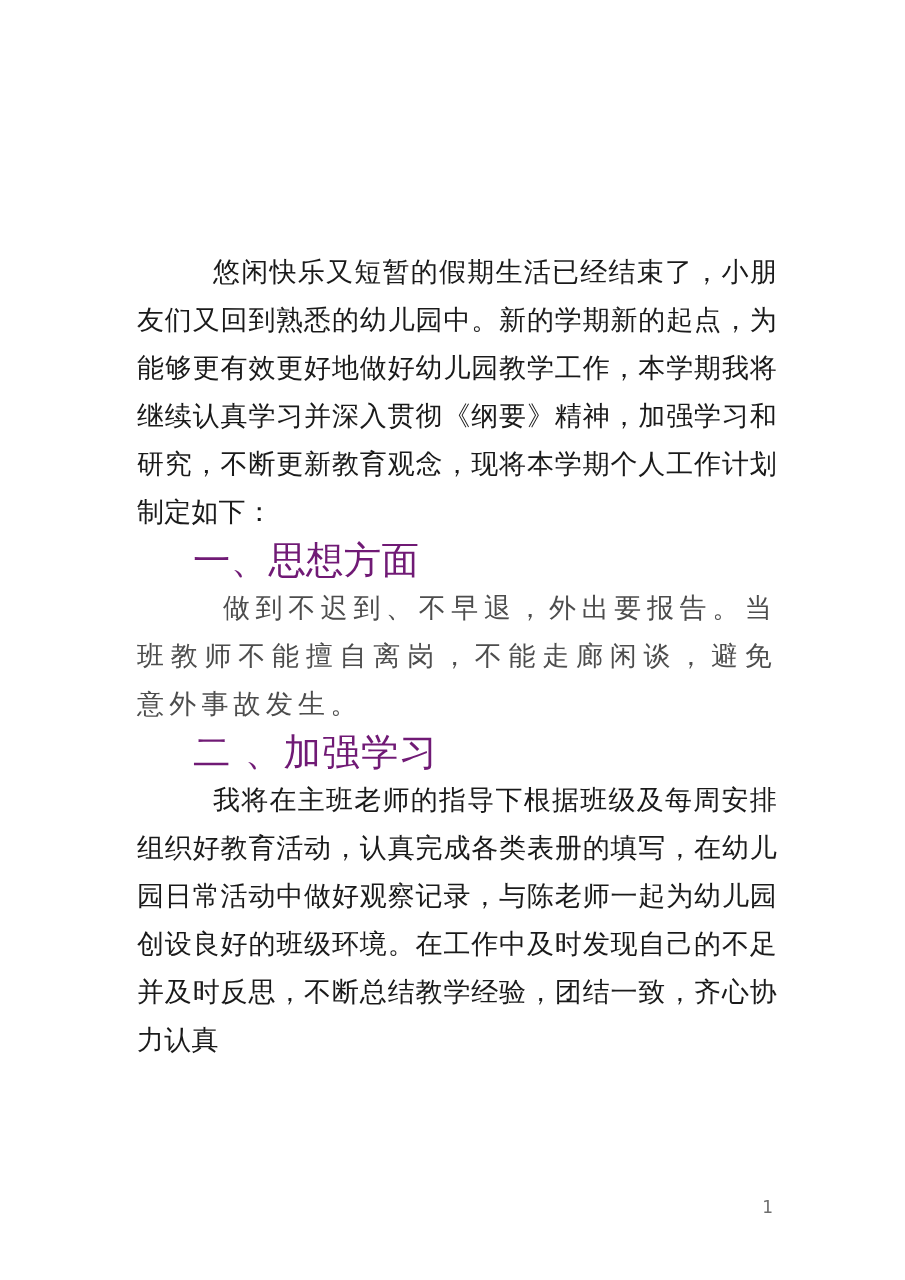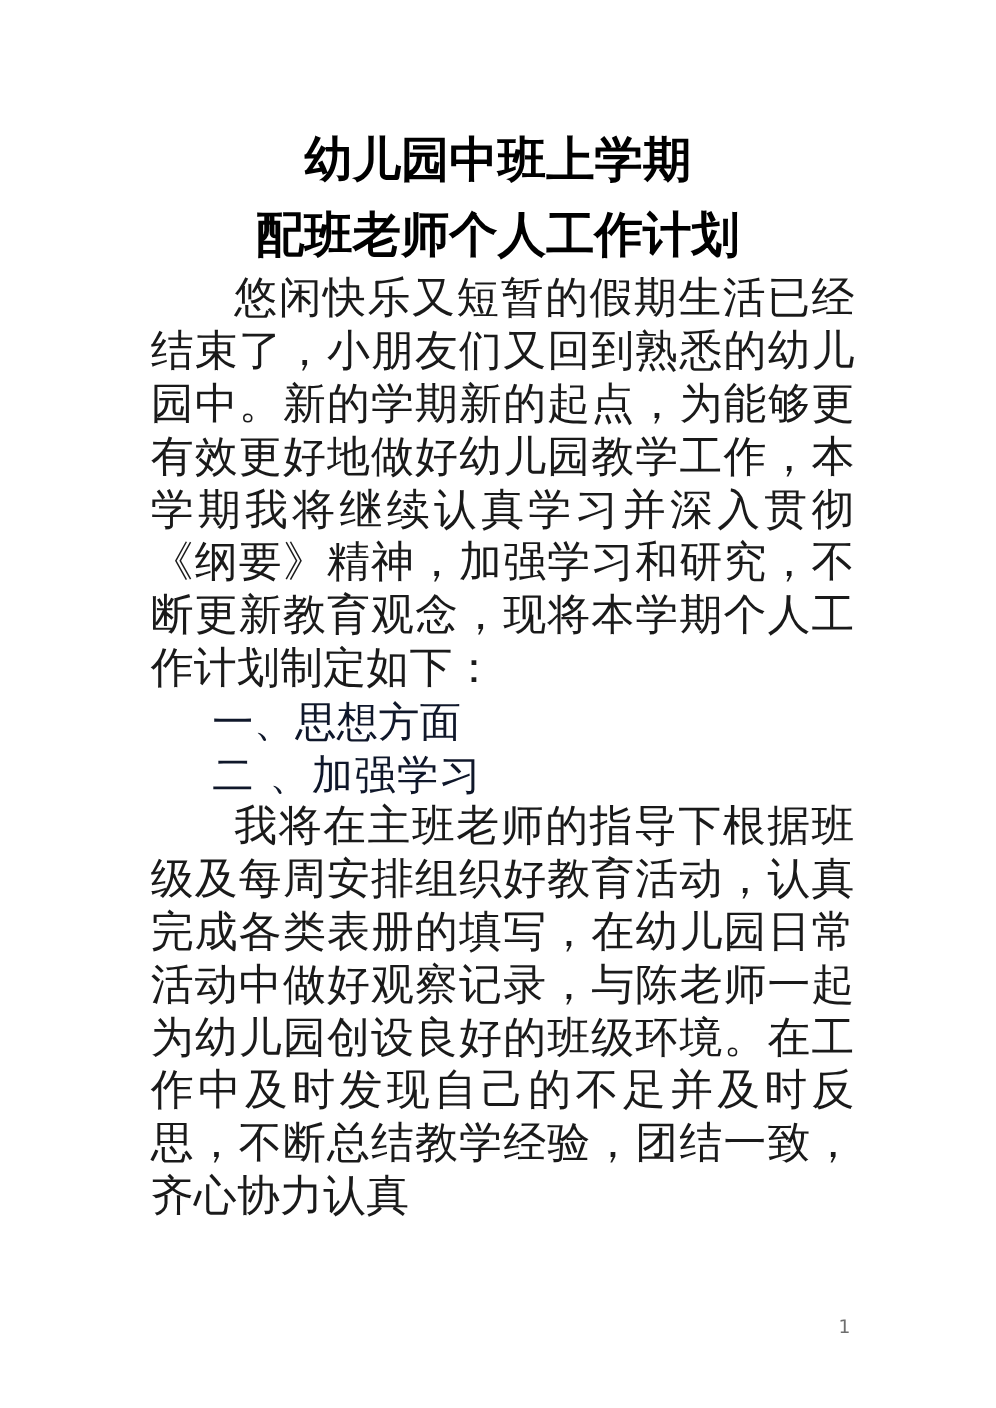--- a/index.html
+++ b/index.html
@@ -35,34 +35,34 @@
     white-space: nowrap;
   }
   
   .body-block {
     position: absolute;
     left: 137px;
     top: 248px;
     width: 640px;
   }
   .para {
-    font-size: 39px;
+    font-size: 27px;
     line-height: 48px;
     color: #1a1a1a;
     text-align: justify;
     text-justify: inter-character;
     margin: 0;
     letter-spacing: 0.2px;
     text-indent: 76px;
   }
   
   .head {
     font-size: 37.5px;
     line-height: 48px;
-    color: #0f172a;
+    color: #701a75;
     margin: 0;
     text-align: left;
     text-indent: 56px;
     letter-spacing: 0.2px;
     white-space: nowrap;
   }
   .head.wide-sep {
     letter-spacing: 1.2px;
   }
   
@@ -81,27 +81,24 @@
     line-height: 20px;
     color: #6e6e6e;
     text-align: right;
   }
 </style>
 </head>
 <body>
 
 <div id="page">
 
-  <div class="doc-title">
-    <span class="t-line">幼儿园中班上学期</span>
-    <span class="t-line">配班老师个人工作计划</span>
-  </div>
 
   <div class="body-block">
     <p class="para">悠闲快乐又短暂的假期生活已经结束了，小朋友们又回到熟悉的幼儿园中。新的学期新的起点，为能够更有效更好地做好幼儿园教学工作，本学期我将继续认真学习并深入贯彻《纲要》精神，加强学习和研究，不断更新教育观念，现将本学期个人工作计划制定如下：</p>
     <p class="head">一、思想方面</p>
+    <p class="para tracked">做到不迟到、不早退，外出要报告。当班教师不能擅自离岗，不能走廊闲谈，避免意外事故发生。</p>
     <p class="head wide-sep">二 、加强学习</p>
     <p class="para">我将在主班老师的指导下根据班级及每周安排组织好教育活动，认真完成各类表册的填写，在幼儿园日常活动中做好观察记录，与陈老师一起为幼儿园创设良好的班级环境。在工作中及时发现自己的不足并及时反思，不断总结教学经验，团结一致，齐心协力认真</p>
   </div>
 
   <div class="page-number">1</div>
 
 </div>
 
 </body></html>

